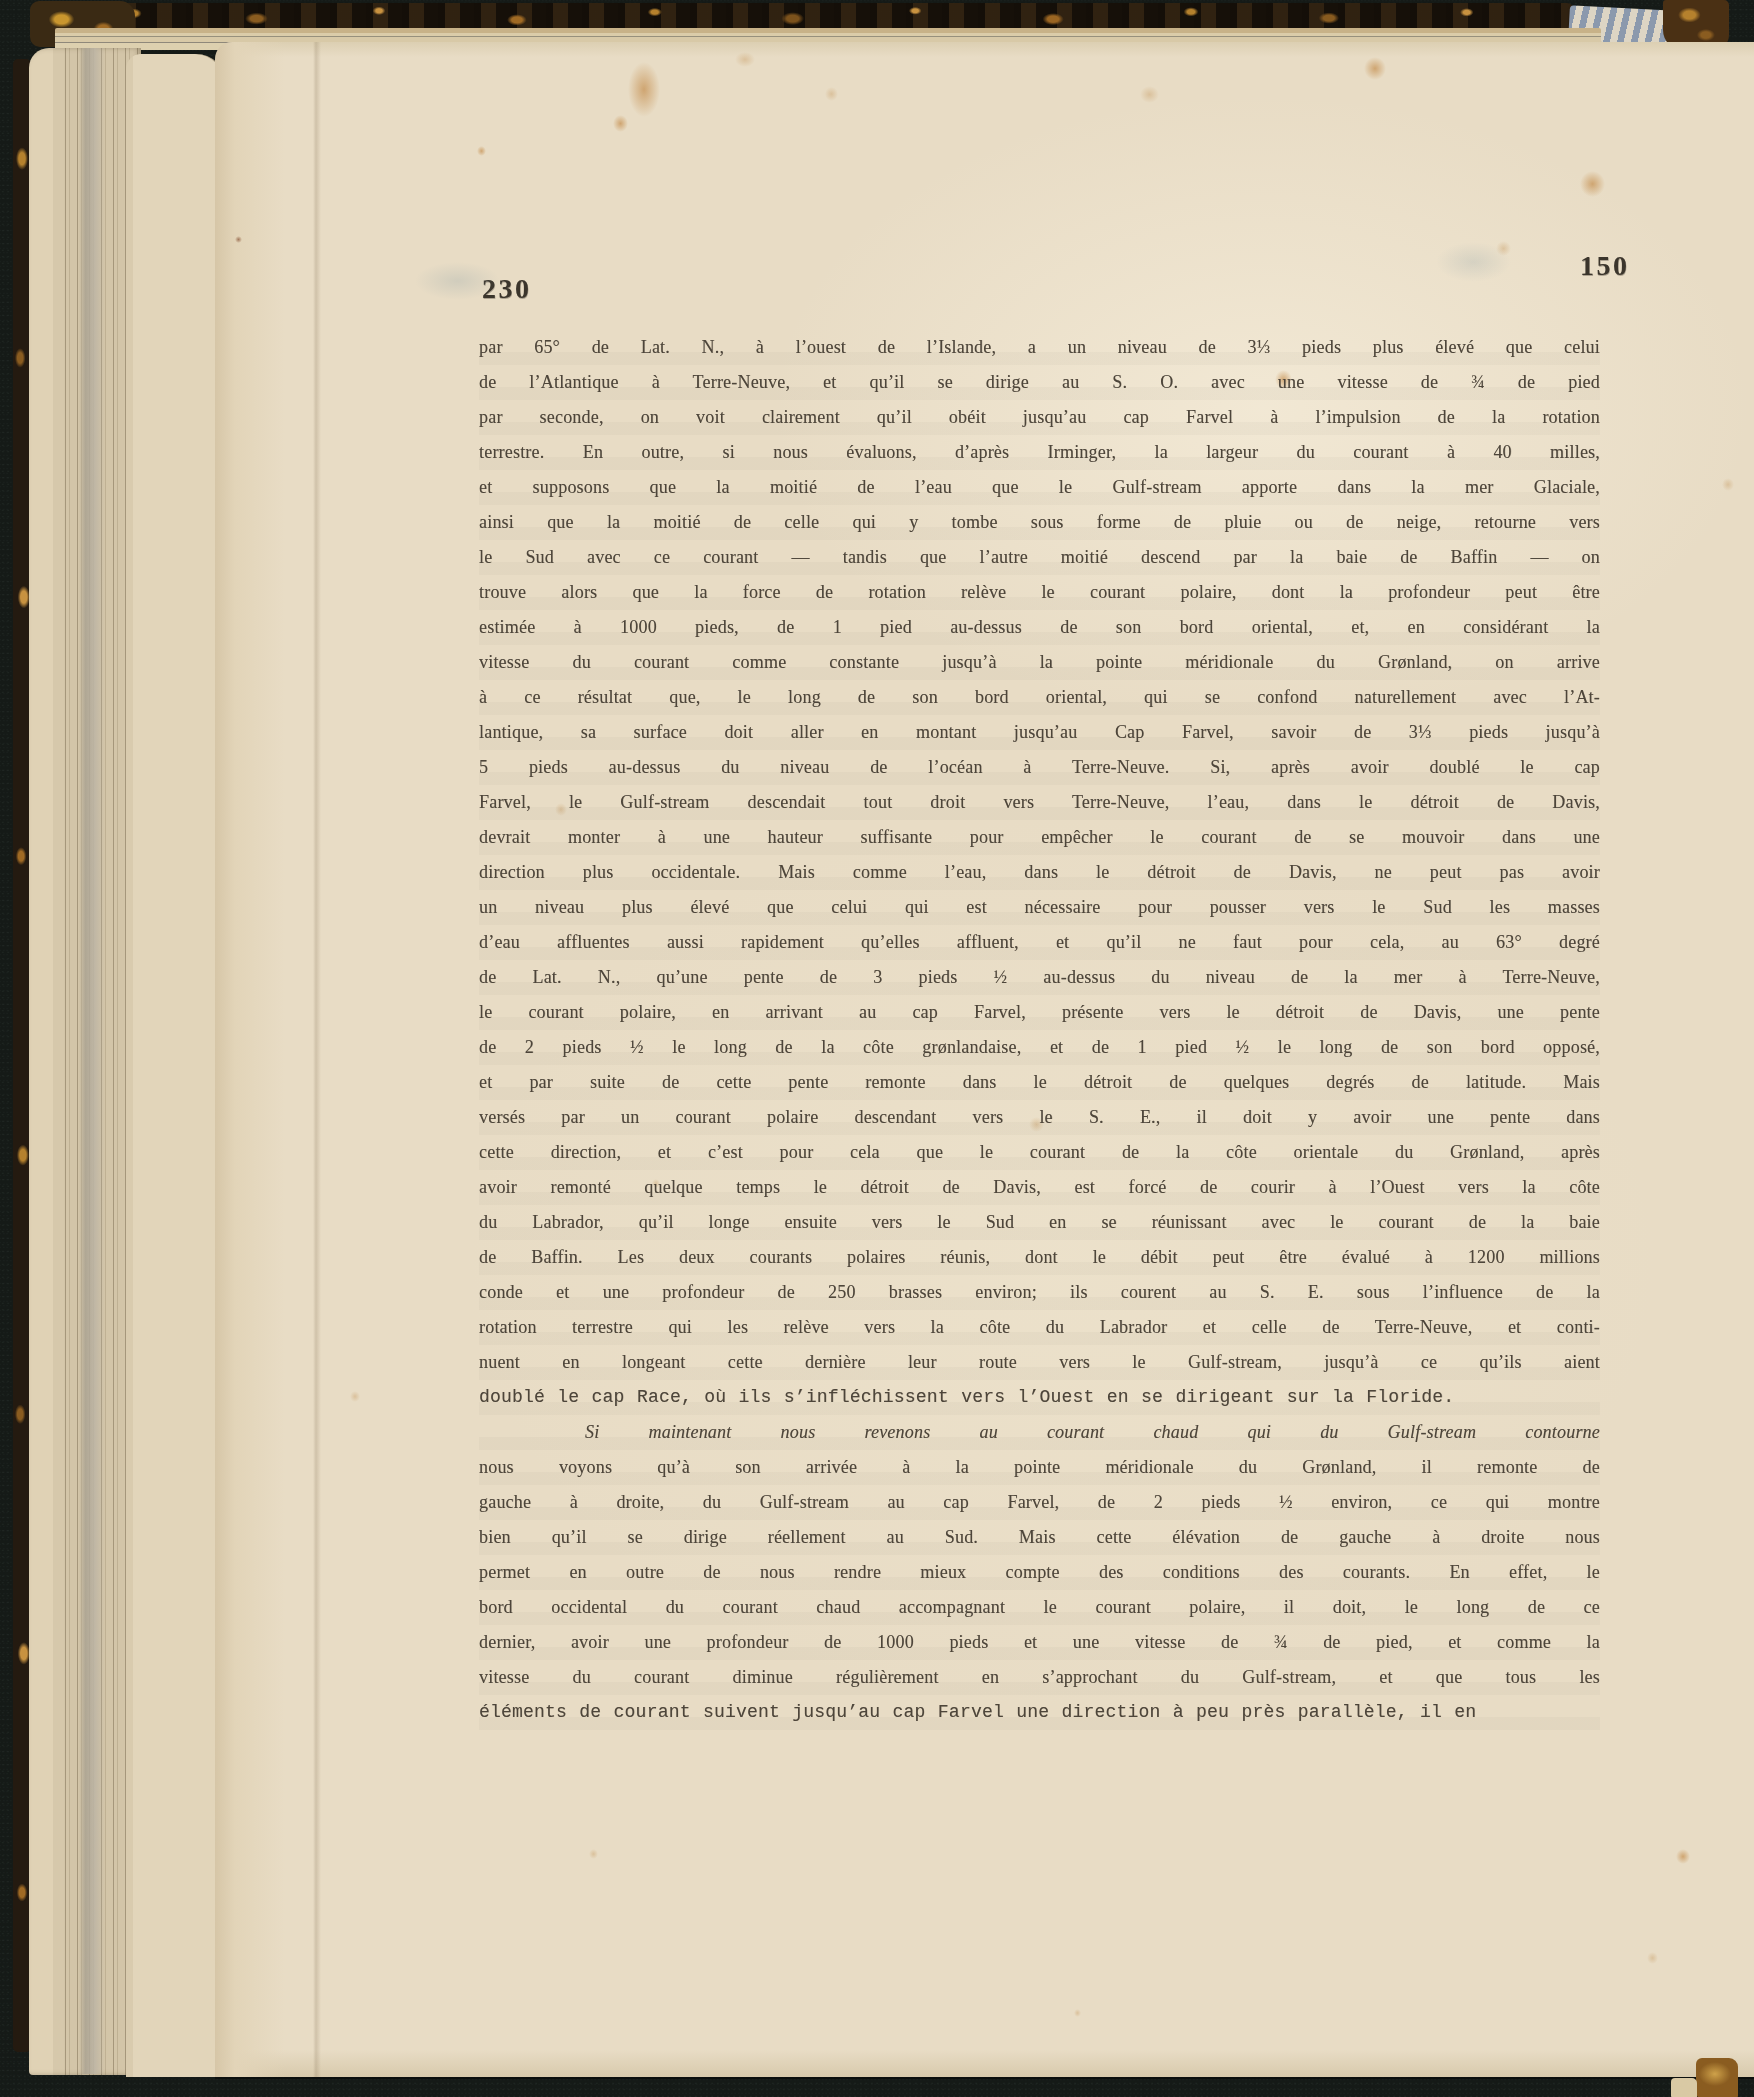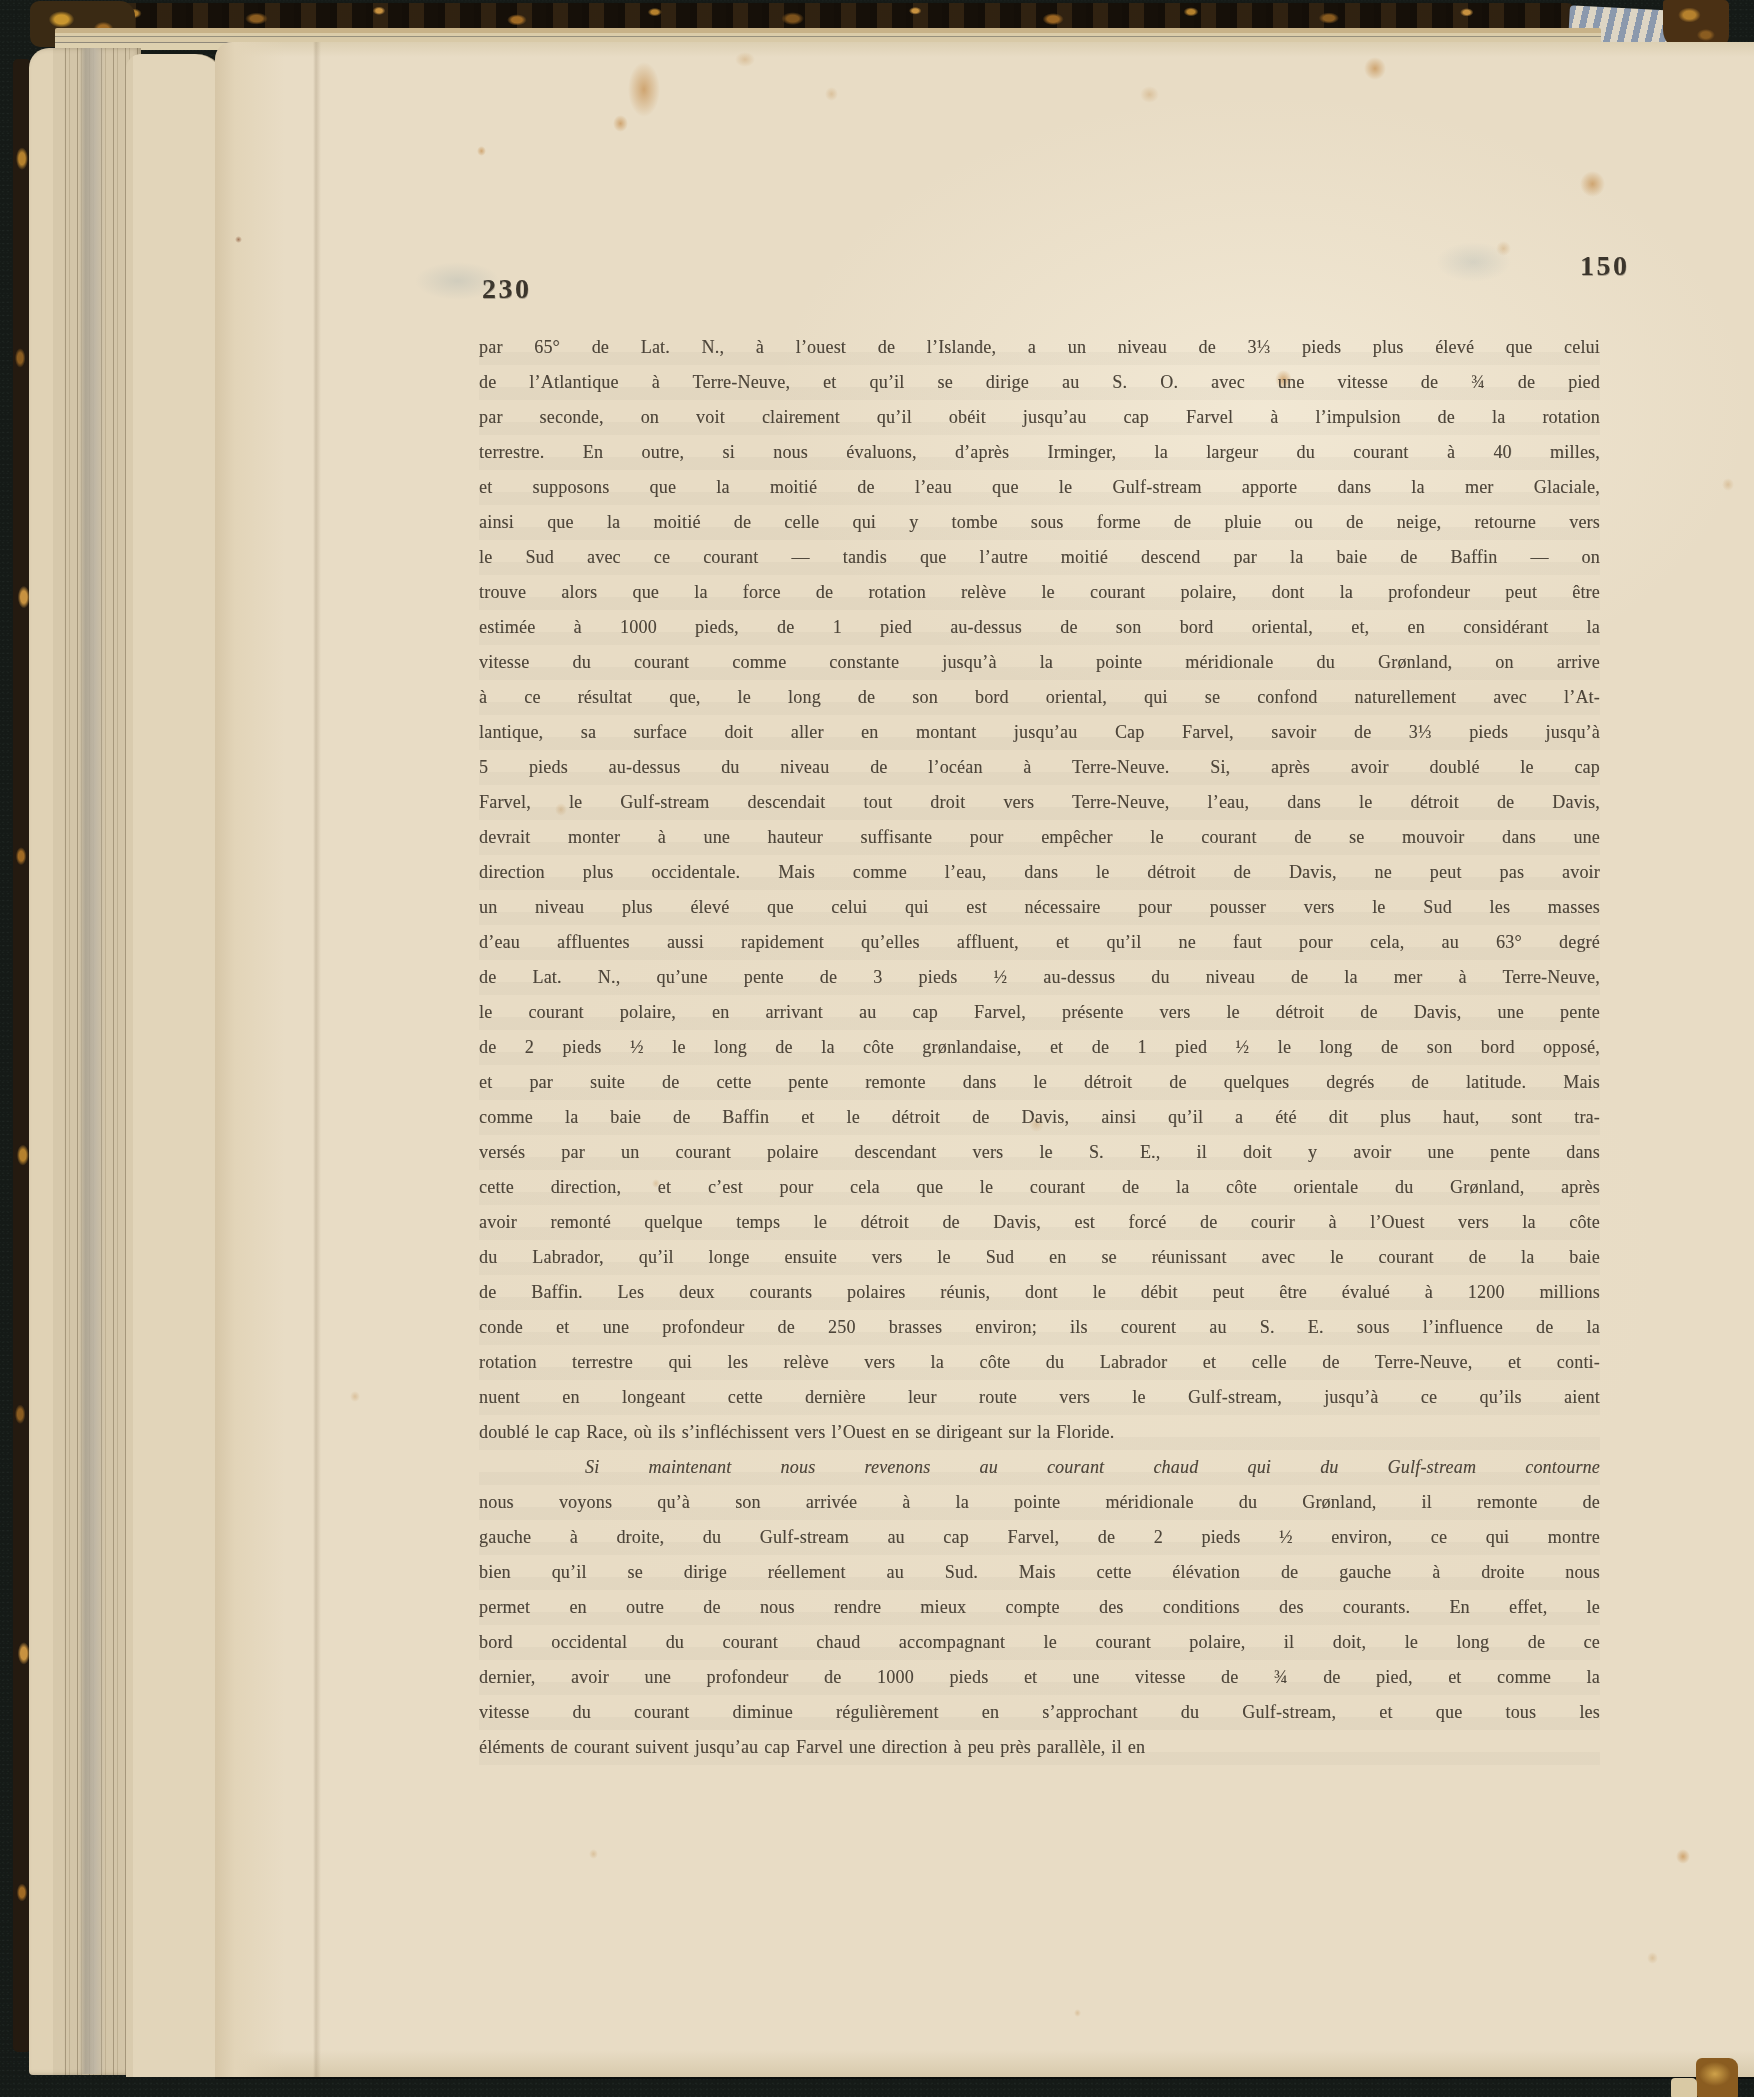--- a/index.html
+++ b/index.html
@@ -146,21 +146,21 @@
   }
   .line{
     height:35px;line-height:35px;
     font-size:18px;color:#4d453a;
     letter-spacing:0.2px;word-spacing:1.3px;
     text-align:justify;text-align-last:justify;
     white-space:normal;overflow:hidden;
     text-shadow:0.3px 0.3px 0 rgba(77,69,58,.35);
   }
   .line.indent{padding-left:106px;font-style:italic;}
-  .line.nojust{text-align:left;text-align-last:left;}
+  .line.nojust{text-align:left;text-align-last:left;font-family:Liberation Mono, monospace;}
 
   
   .spot{position:absolute;border-radius:50%;pointer-events:none;}
   .spot.orange{background:radial-gradient(closest-side, rgba(186,120,44,.55), rgba(186,120,44,0));}
   .spot.faint{background:radial-gradient(closest-side, rgba(186,130,60,.3), rgba(186,130,60,0));}
   .spot.dark{background:radial-gradient(closest-side, rgba(120,60,30,.6), rgba(120,60,30,0));}
   .smudge{position:absolute;border-radius:50%;pointer-events:none;}
 
   
   .chip-a{
@@ -234,21 +234,20 @@
         <div class="line">5 pieds au-dessus du niveau de l’océan à Terre-Neuve.  Si, après avoir doublé le cap</div>
         <div class="line">Farvel, le Gulf-stream descendait tout droit vers Terre-Neuve, l’eau, dans le détroit de Davis,</div>
         <div class="line">devrait monter à une hauteur suffisante pour empêcher le courant de se mouvoir dans une</div>
         <div class="line">direction plus occidentale.  Mais comme l’eau, dans le détroit de Davis, ne peut pas avoir</div>
         <div class="line">un niveau plus élevé que celui qui est nécessaire pour pousser vers le Sud les masses</div>
         <div class="line">d’eau affluentes aussi rapidement qu’elles affluent, et qu’il ne faut pour cela, au 63° degré</div>
         <div class="line">de Lat. N., qu’une pente de 3 pieds ½ au-dessus du niveau de la mer à Terre-Neuve,</div>
         <div class="line">le courant polaire, en arrivant au cap Farvel, présente vers le détroit de Davis, une pente</div>
         <div class="line">de 2 pieds ½ le long de la côte grønlandaise, et de 1 pied ½ le long de son bord opposé,</div>
         <div class="line">et par suite de cette pente remonte dans le détroit de quelques degrés de latitude.  Mais</div>
-        <div class="line">comme la baie de Baffin et le détroit de Davis, ainsi qu’il a été dit plus haut,  sont tra-</div>
         <div class="line">versés par un courant polaire descendant vers le S. E., il doit y avoir une pente dans</div>
         <div class="line">cette direction, et c’est pour cela que le courant de la côte orientale du Grønland, après</div>
         <div class="line">avoir remonté quelque temps le détroit de Davis, est forcé de courir à l’Ouest vers la côte</div>
         <div class="line">du Labrador, qu’il longe ensuite vers le Sud en se réunissant avec le courant de la baie</div>
         <div class="line">de Baffin.  Les deux courants polaires réunis, dont le débit peut être évalué à 1200 millions</div>
         <div class="line">conde et une profondeur de 250 brasses environ; ils courent au S. E. sous l’influence de la</div>
         <div class="line">rotation terrestre qui les relève vers la côte du Labrador et celle de Terre-Neuve, et conti-</div>
         <div class="line">nuent en longeant cette dernière leur route vers le Gulf-stream, jusqu’à ce qu’ils aient</div>
         <div class="line nojust">doublé le cap Race, où ils s’infléchissent vers l’Ouest en se dirigeant sur la Floride.</div>
         <div class="line indent">Si maintenant nous revenons au courant chaud qui du Gulf-stream contourne</div>

